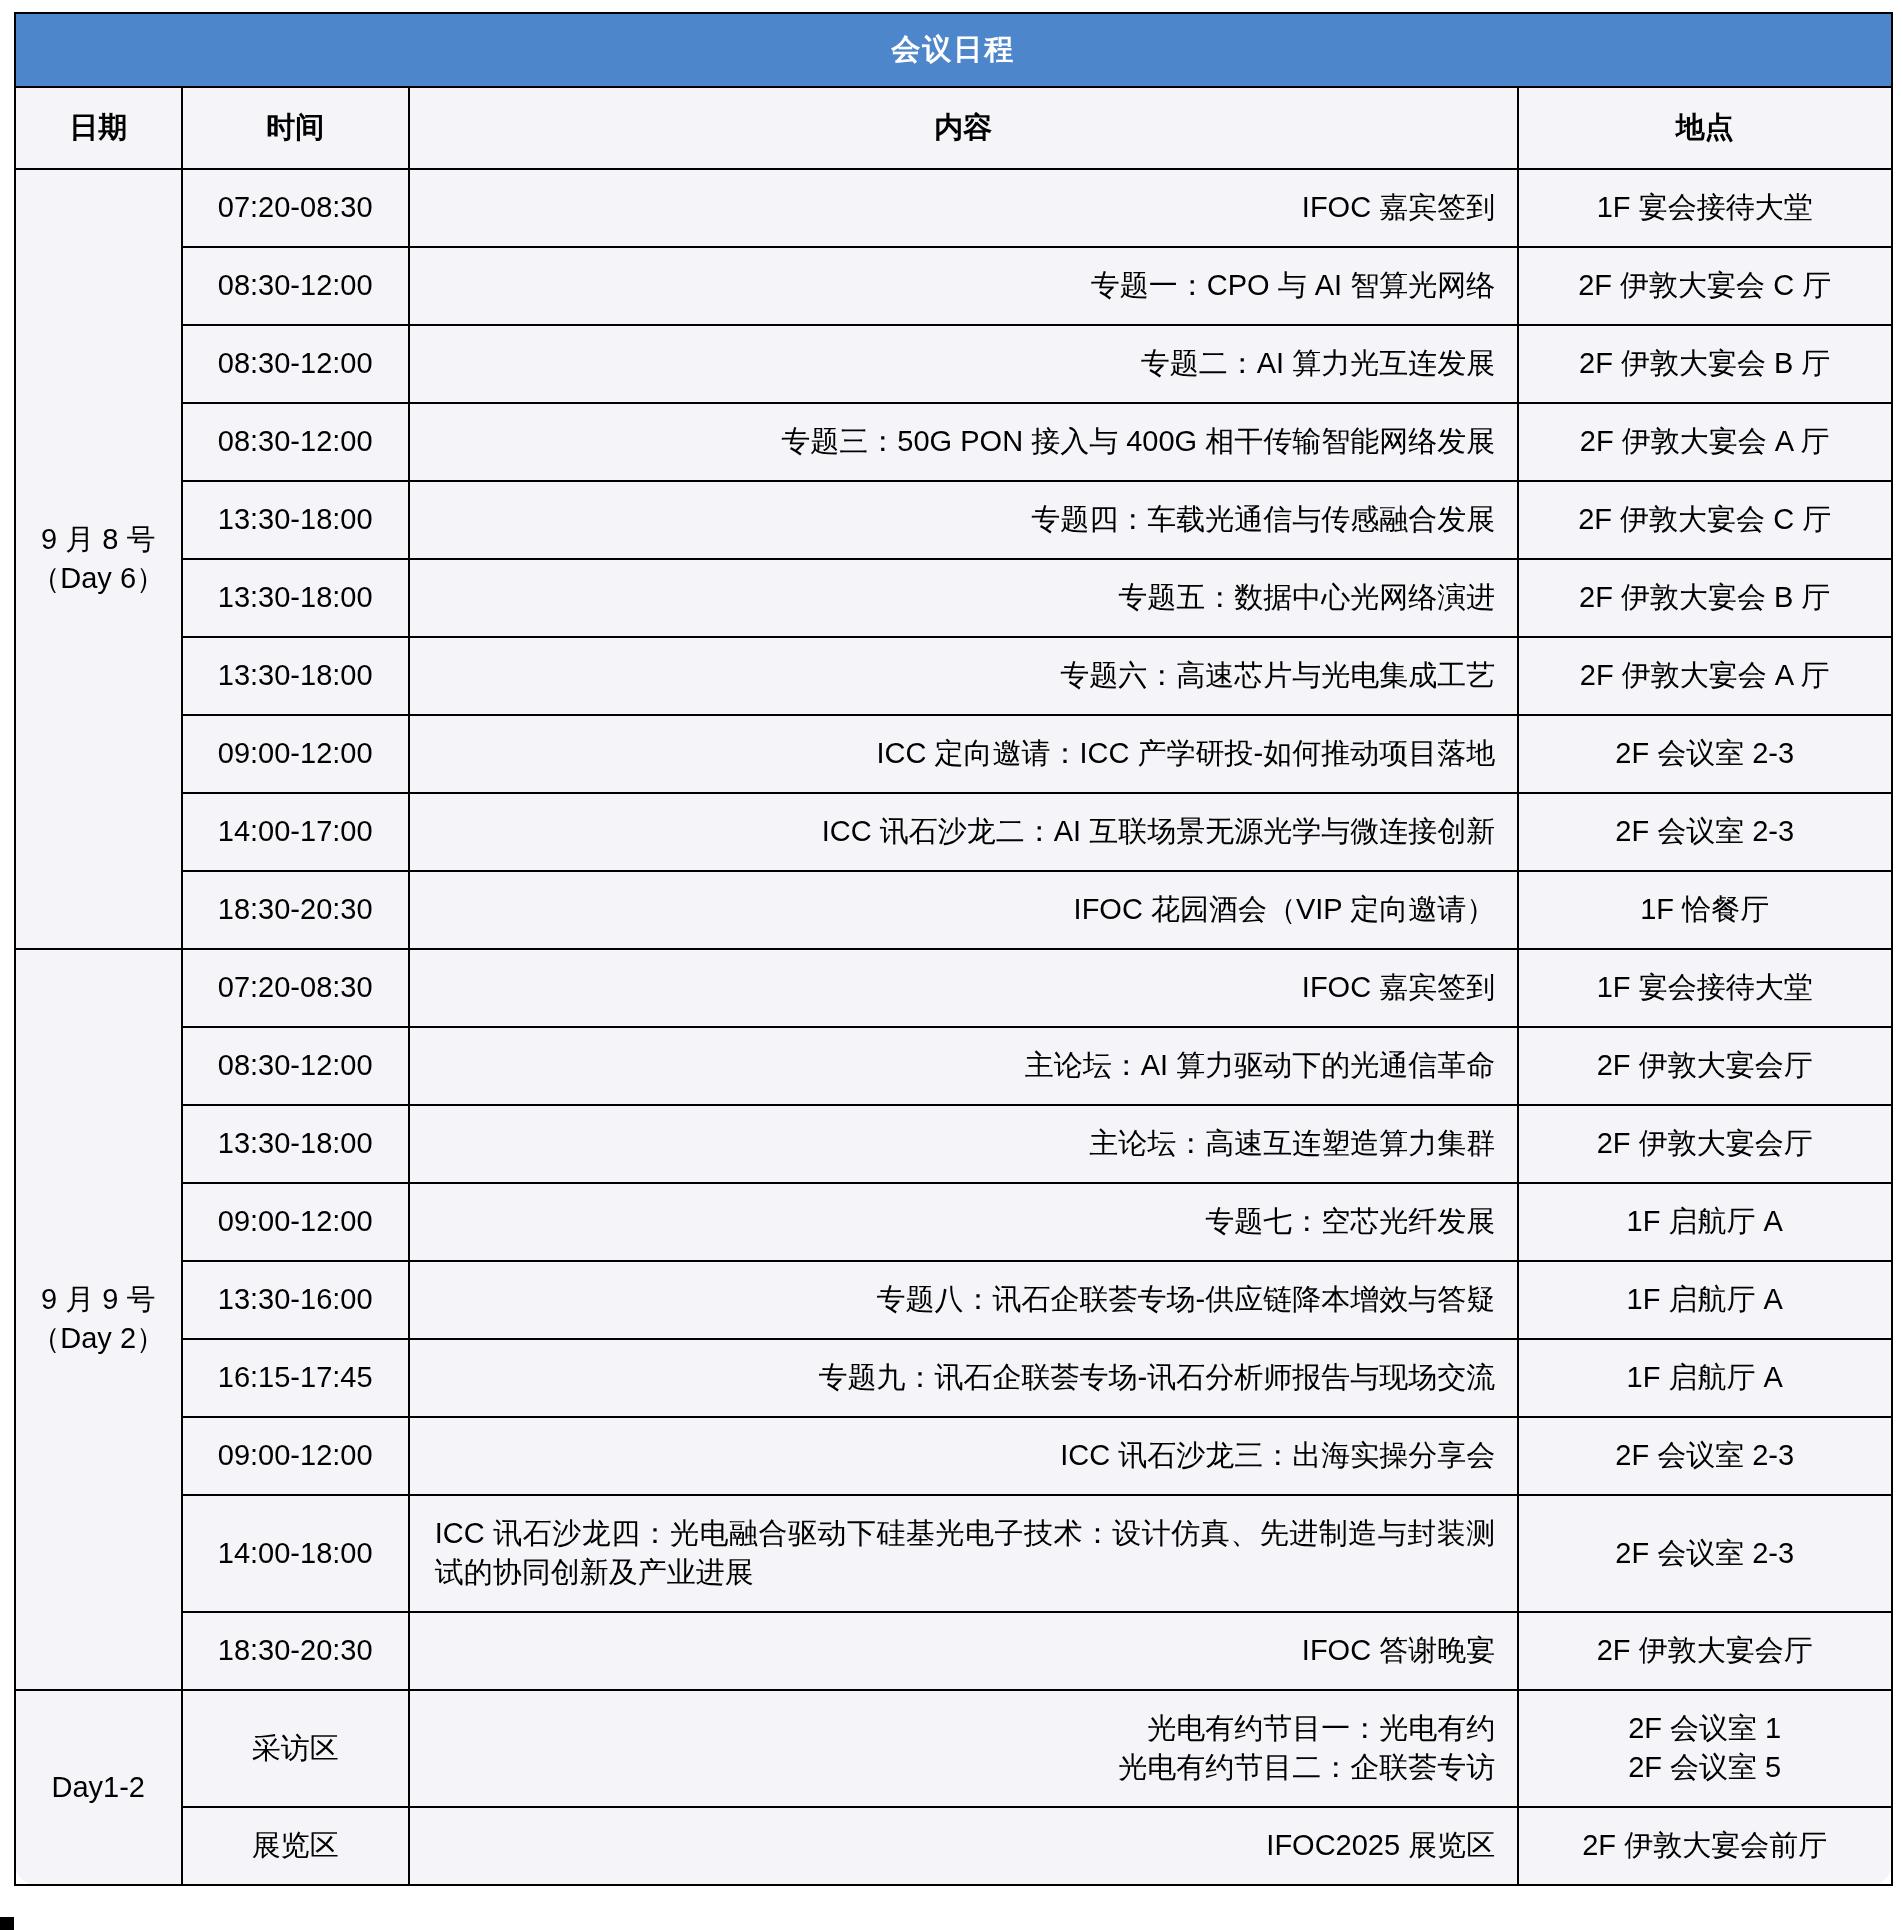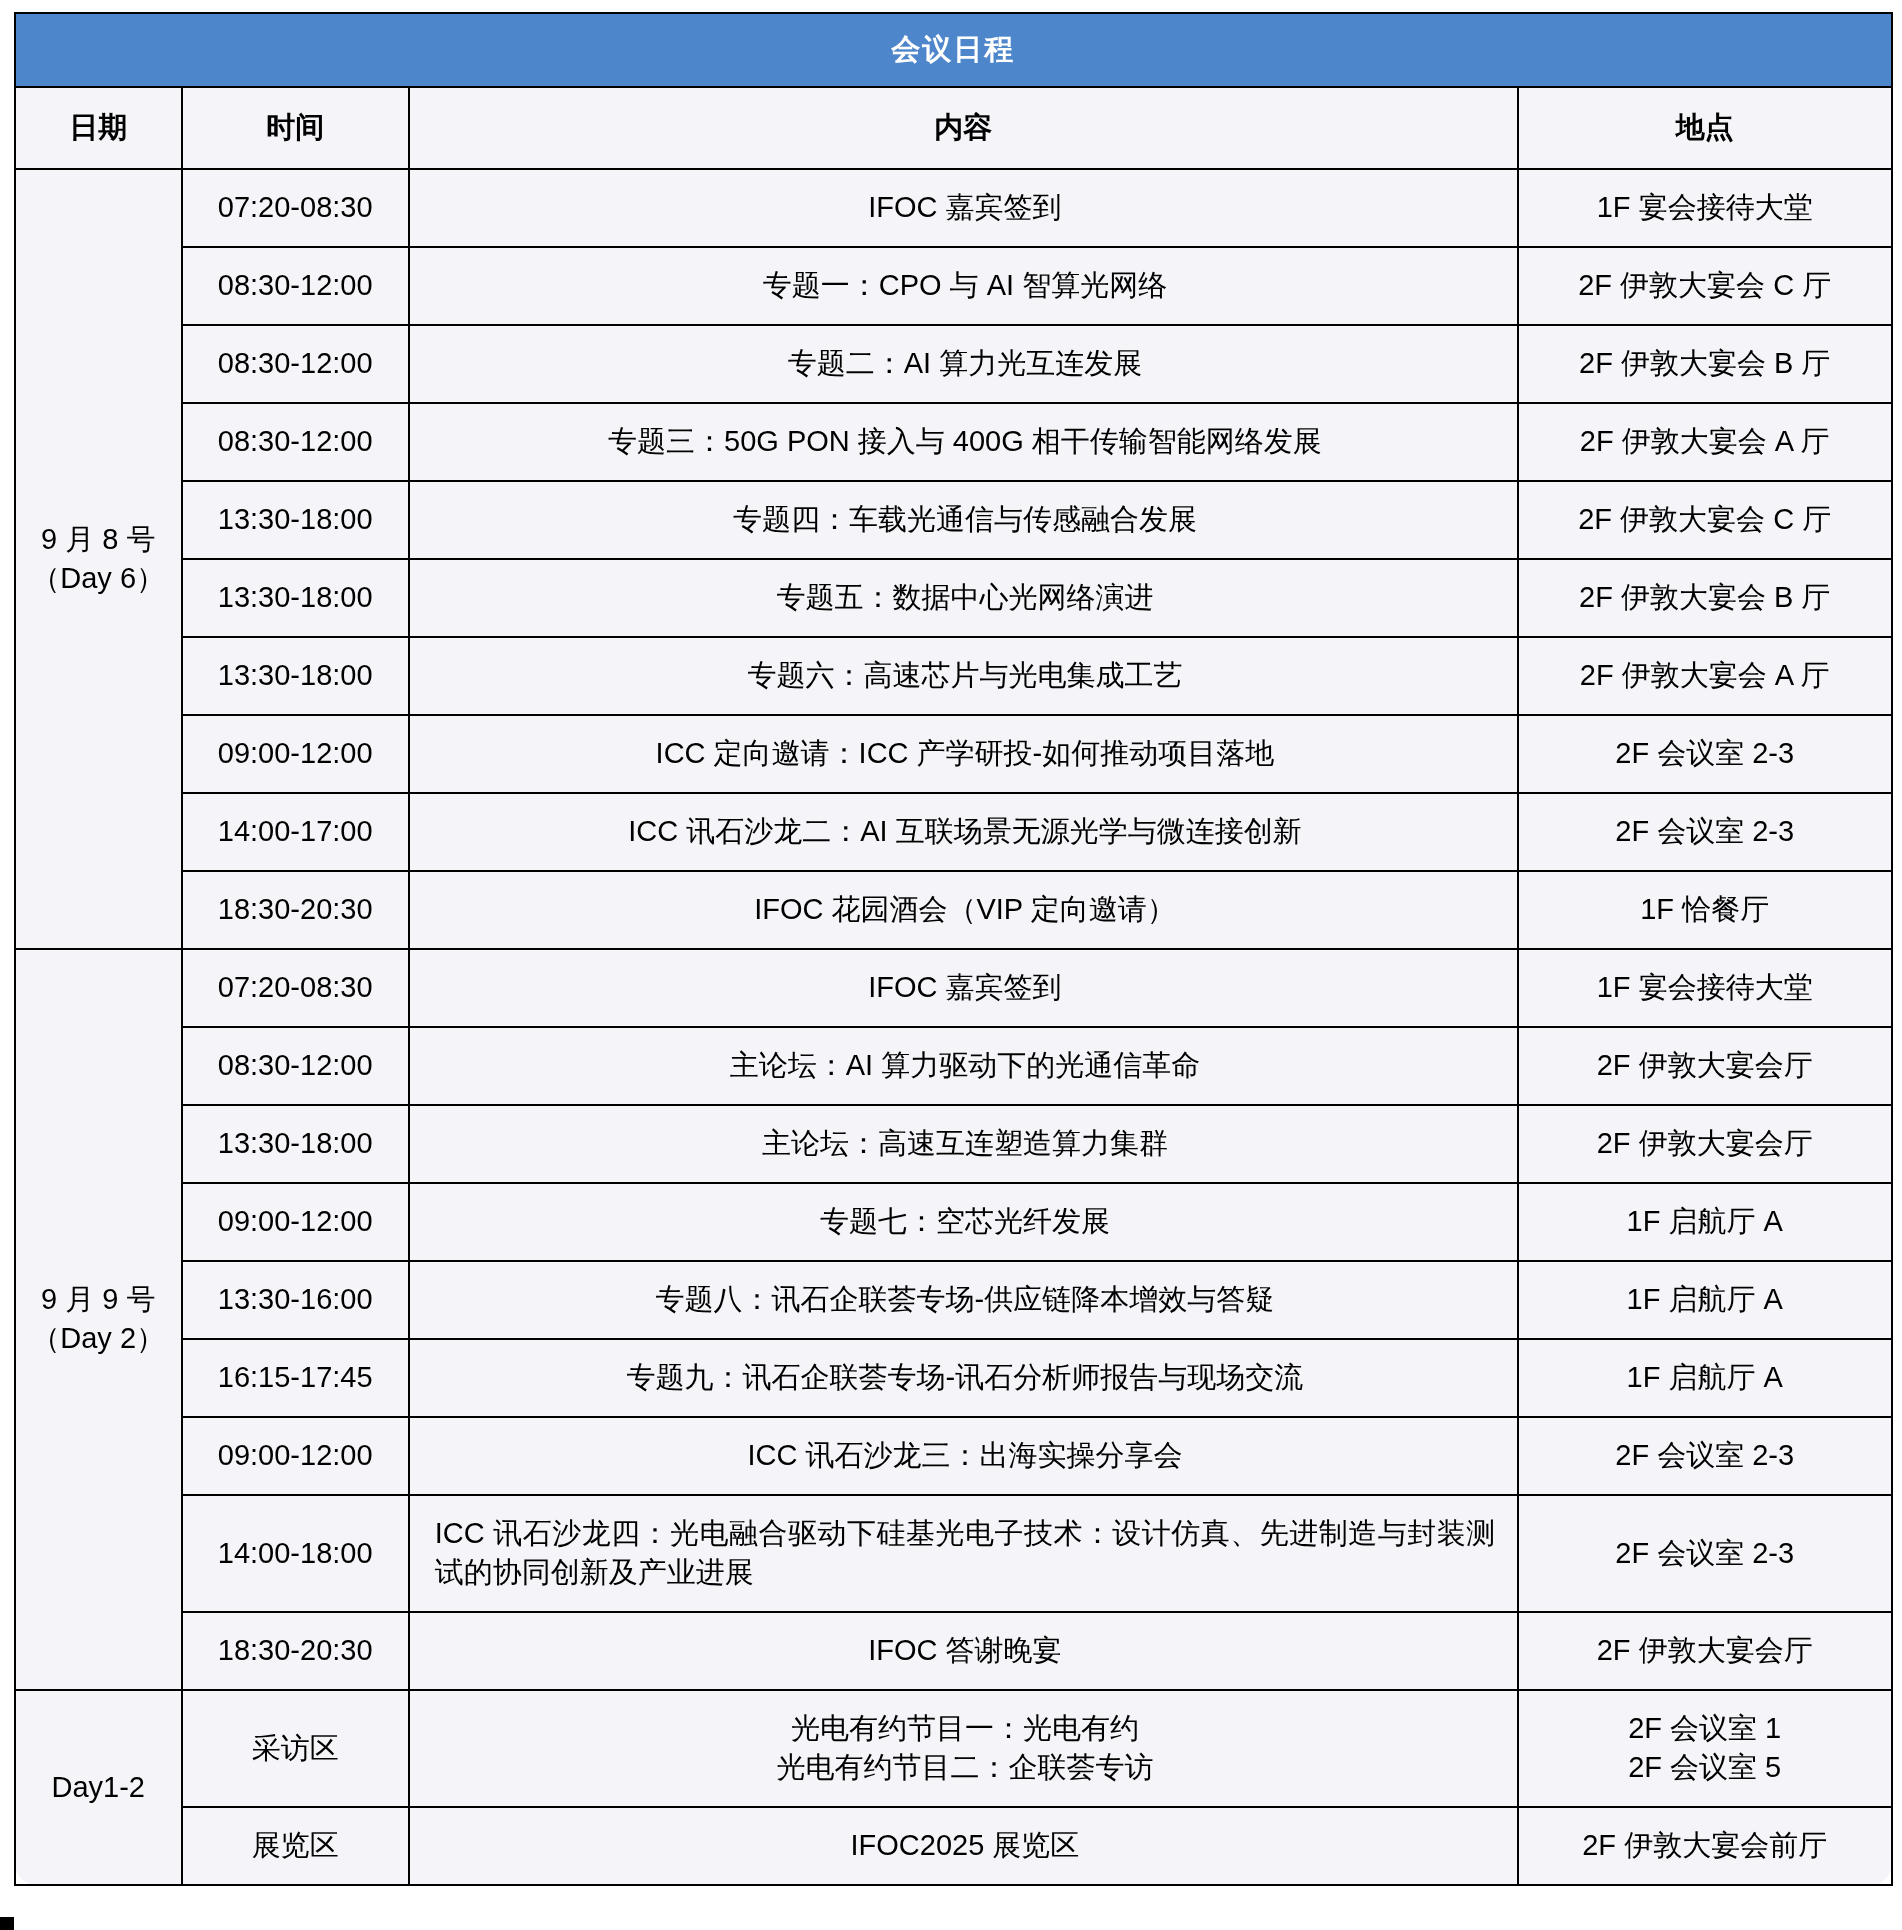--- a/index.html
+++ b/index.html
@@ -45,21 +45,21 @@
     font-weight:bold;
     font-size:31px;
   }
   td.c-date{
     text-align:center;
     line-height:1.7;
     margin-top:48px;
   }
   td.c-time{text-align:center;}
   td.c-content{
-    text-align:center;
+    text-align:right;
     padding:5.9px 21.5px 5.9px 25px;
   }
   td.c-content.justify{
     text-align:justify;
     text-justify:inter-ideograph;
   }
   td.c-loc{text-align:center;padding:3.9px 7.8px;}
   .artifact{
     position:absolute;
     left:0;

